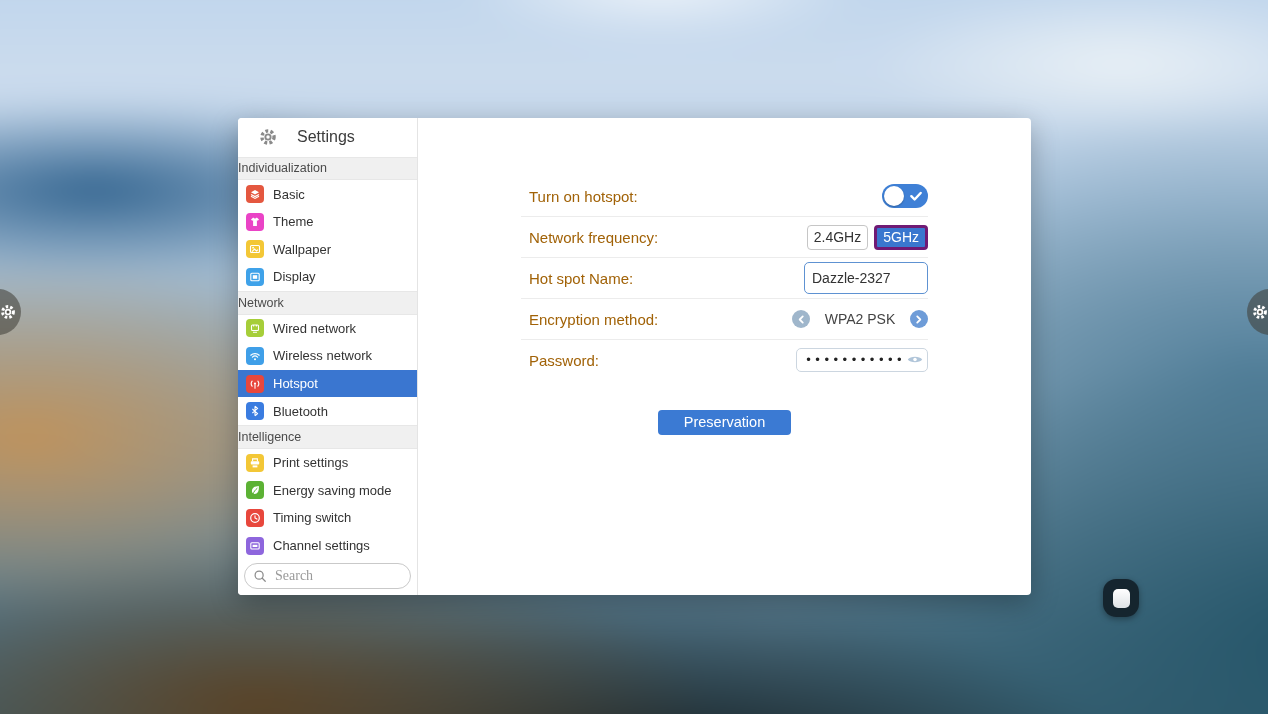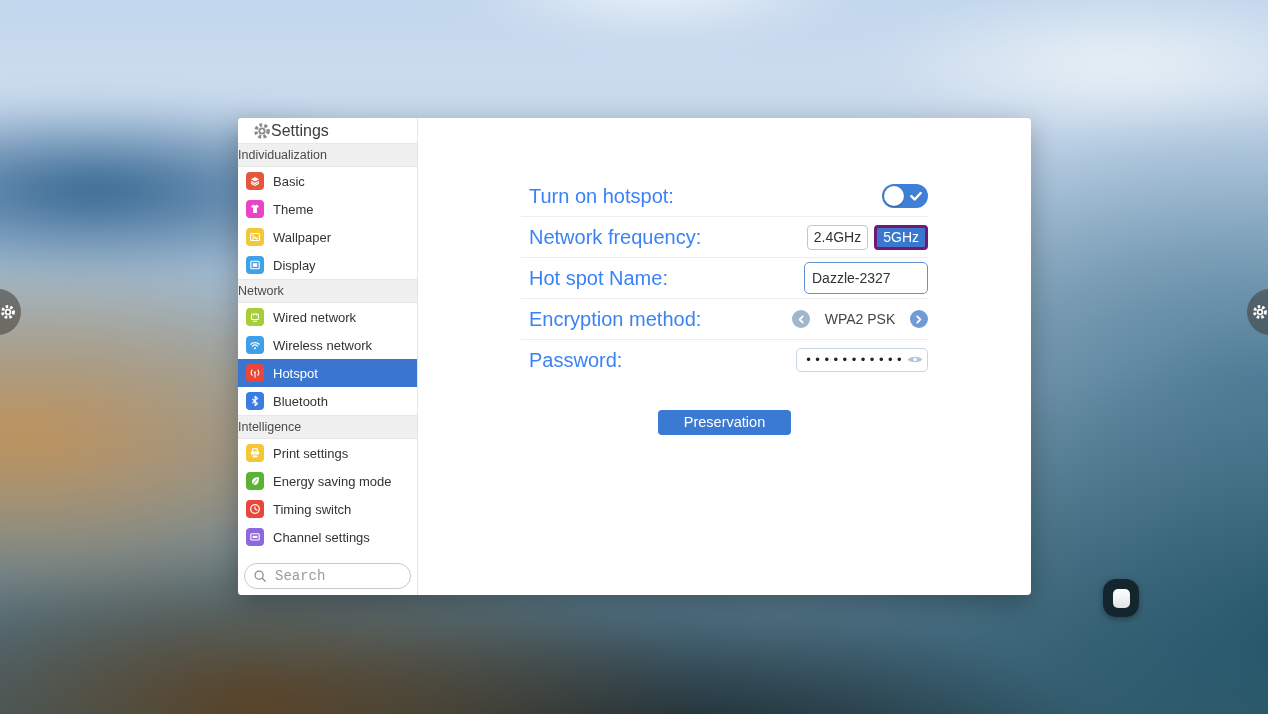--- a/index.html
+++ b/index.html
@@ -38,45 +38,45 @@
     background:linear-gradient(180deg,#ffffff,#dfe3e6);}
 
   
   .dialog{position:absolute;left:238px;top:118px;width:793px;height:477px;
     background:#fff;border-radius:4px;box-shadow:0 8px 28px rgba(0,0,0,.28);
     display:flex;overflow:hidden;}
 
   
   .sidebar{width:179px;min-width:179px;border-right:1px solid #e4e4e4;
     display:flex;flex-direction:column;background:#fff;}
-  .title-bar{height:25px;display:flex;align-items:center;padding-left:15px;gap:0;}
+  .title-bar{height:39px;display:flex;align-items:center;padding-left:21px;gap:20px;}
   .title-bar .app-title{font-size:16px;color:#3c3c3c;}
   .sec-header{height:24px;background:#f0f0f0;border-top:1px solid #e7e7e7;border-bottom:1px solid #e7e7e7;
     display:flex;align-items:center;font-size:12.5px;color:#4b4b4b;box-sizing:border-box;}
   .item{height:28px;display:flex;align-items:center;gap:9px;padding-left:8px;cursor:default;}
   .item .tile{width:18px;height:18px;border-radius:4px;display:flex;align-items:center;justify-content:center;flex:0 0 auto;}
   .item .lbl{font-size:13px;color:#333;white-space:nowrap;}
   .item.selected{background:#3a76d0;}
   .item.selected .lbl{color:#fff;}
   .tile.c-basic{background:#e4573f}.tile.c-theme{background:#ea43c6}.tile.c-wallpaper{background:#f3c736}
   .tile.c-display{background:#3fa2e9}.tile.c-wired{background:#a6ce39}.tile.c-wireless{background:#3f9fe8}
   .tile.c-hotspot{background:#e8473c}.tile.c-bluetooth{background:#3a7ce0}.tile.c-print{background:#f3c736}
   .tile.c-energy{background:#5cb234}.tile.c-timing{background:#e8473c}.tile.c-channel{background:#8e66dd}
   .search-wrap{margin:4px 6px 6px 6px;height:26px;border:1px solid #c9c9c9;border-radius:14px;
     display:flex;align-items:center;padding:0 8px;gap:6px;background:#fff;box-sizing:border-box;}
   .search-wrap input{border:none;outline:none;font-size:14px;color:#555;width:120px;
-    font-family:Liberation Mono, monospace;background:transparent;}
+    font-family:Liberation Serif, serif;background:transparent;}
   .search-wrap input::placeholder{color:#9a9a9a;}
 
   
   .main{flex:1;position:relative;}
   .form{margin:0 103px;padding-top:58px;}
   .frow{height:40px;display:flex;align-items:center;justify-content:space-between;}
   .frow.sep{border-bottom:1px solid #ececec;}
-  .flabel{font-size:20px;color:#3b82f6;padding-left:8px;}
+  .flabel{font-size:15px;color:#a16207;padding-left:8px;}
 
   .toggle{width:46px;height:24px;border-radius:12px;background:#3f80d6;position:relative;cursor:pointer;}
   .toggle .knob{position:absolute;left:2px;top:2px;width:20px;height:20px;border-radius:50%;background:#fff;
     box-shadow:0 1px 2px rgba(0,0,0,.25);}
   .toggle .chk{position:absolute;right:5px;top:5px;}
 
   .freq{display:flex;gap:6px;margin-left:37px;}
   .freq .opt{height:25px;min-width:53px;padding:0 6px;border-radius:4px;font-size:14px;
     display:flex;align-items:center;justify-content:center;box-sizing:border-box;cursor:pointer;}
   .freq .opt.plain{background:#fff;border:1px solid #c6c6c6;color:#333;}

